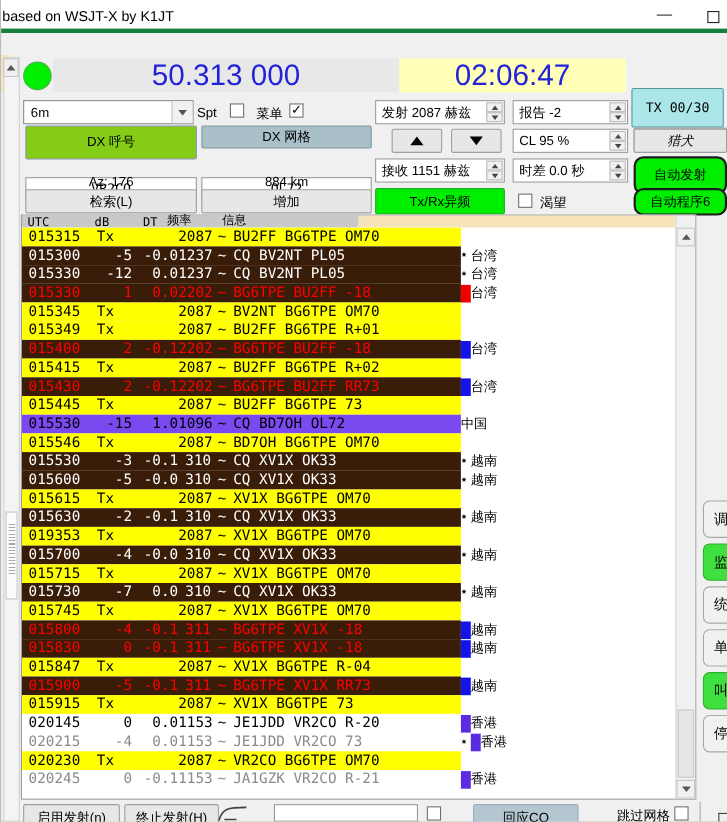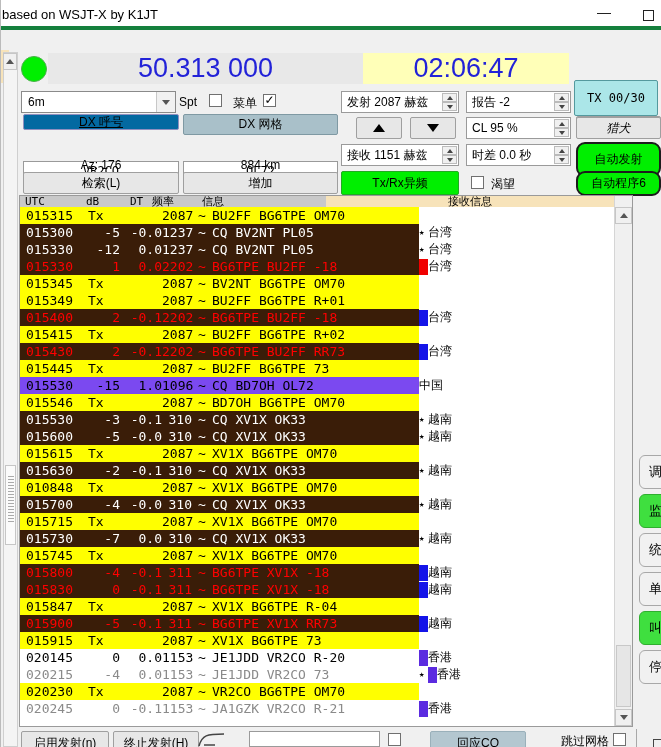--- a/index.html
+++ b/index.html
@@ -151,21 +151,21 @@
         <div class="up">
           <span class="t"></span>
         </div>
         <div class="dn">
           <span class="t"></span>
         </div>
       </span>
   </div>
   <div class="abs btn mono" style="left:575px;top:91px;width:85px;height:22px;">-127 dBm</div>
 
-  <div class="abs btn" style="left:22px;top:114px;width:156px;height:16px;background:#0369a1;border-color:#8f8fc0;text-decoration:underline;">DX 呼号</div>
+  <div class="abs btn" style="left:22px;top:114px;width:156px;height:31px;background:#84cc16;border-color:#8f8fc0;">DX 呼号</div>
   <div class="abs btn" style="left:182px;top:114px;width:155px;height:21px;background:#a9c0c9;border-color:#7f99a3;">DX 网格</div>
   <div class="abs btn" style="left:355px;top:117px;width:46px;height:22px;">
       <span class="tri-up" style="border-bottom-color:#000;border-left-width:6px;border-right-width:6px;border-bottom-width:8px;"></span>
     </div>
   <div class="abs btn" style="left:409px;top:117px;width:46px;height:22px;">
       <span class="tri-dn" style="border-top-color:#000;border-left-width:6px;border-right-width:6px;border-top-width:8px;"></span>
     </div>
   <div class="abs spin" style="left:465px;top:117px;width:105px;height:22px;">
     <span>CL  95 %</span>
     <span class="spin-btns">
@@ -215,21 +215,20 @@
   <div class="abs green-btn" style="left:575px;top:171px;width:85px;height:25px;">自动程序6</div>
 
   <div class="abs" id="table-frame"></div>
   <div class="abs" id="hdr-gray"></div>
   <div class="abs" id="hdr-tan"></div>
   <div class="hdr-lbl" style="left:24px;">UTC</div>
   <div class="hdr-lbl" style="left:85px;">dB</div>
   <div class="hdr-lbl" style="left:129px;">DT</div>
   <div class="hdr-lbl" style="left:151px;font-family:'Liberation Sans',sans-serif;">频率</div>
   <div class="hdr-lbl" style="left:201px;font-family:'Liberation Sans',sans-serif;">信息</div>
-  <div class="hdr-lbl" style="left:325px;width:288px;text-align:center;font-family:'Liberation Sans',sans-serif;">接收信息</div>
   <div class="abs" id="rows">
       <div class="row t-tx">
         <div class="band">
           <span class="c-utc">015315</span>
           <span class="c-db txdb">Tx</span>
           <span class="c-dt"></span>
           <span class="c-freq">2087</span>
           <span class="c-tilde">~</span>
           <span class="c-msg">BU2FF BG6TPE OM70</span>
         </div>
@@ -421,21 +420,21 @@
           <span class="c-tilde">~</span>
           <span class="c-msg">CQ XV1X OK33</span>
         </div>
         <div class="anno">
           <span class="star">★</span>
           <span class="country">越南</span>
         </div>
       </div>
       <div class="row t-tx">
         <div class="band">
-          <span class="c-utc">010848</span>
+          <span class="c-utc">019353</span>
           <span class="c-db txdb">Tx</span>
           <span class="c-dt"></span>
           <span class="c-freq">2087</span>
           <span class="c-tilde">~</span>
           <span class="c-msg">XV1X BG6TPE OM70</span>
         </div>
         <div class="anno"></div>
       </div>
       <div class="row t-dark">
         <div class="band">

